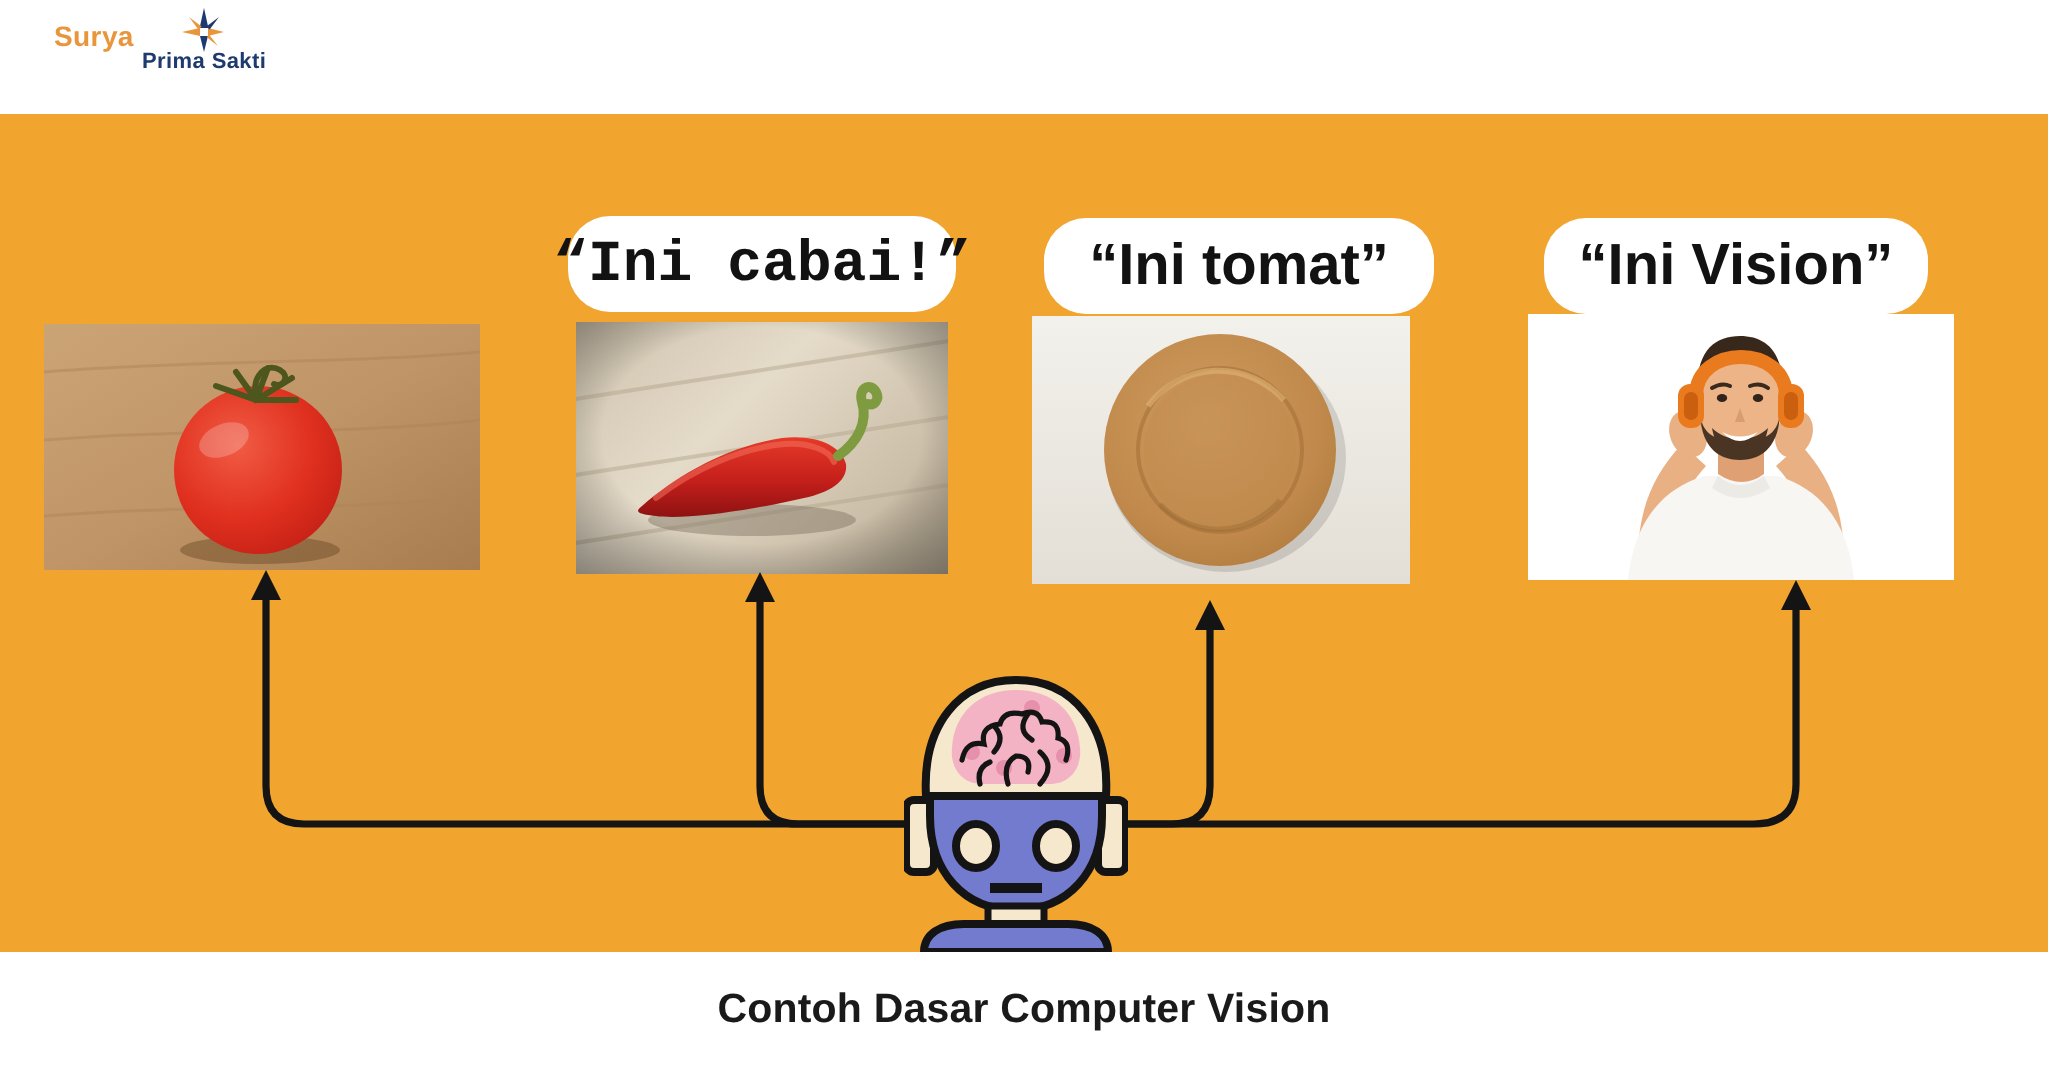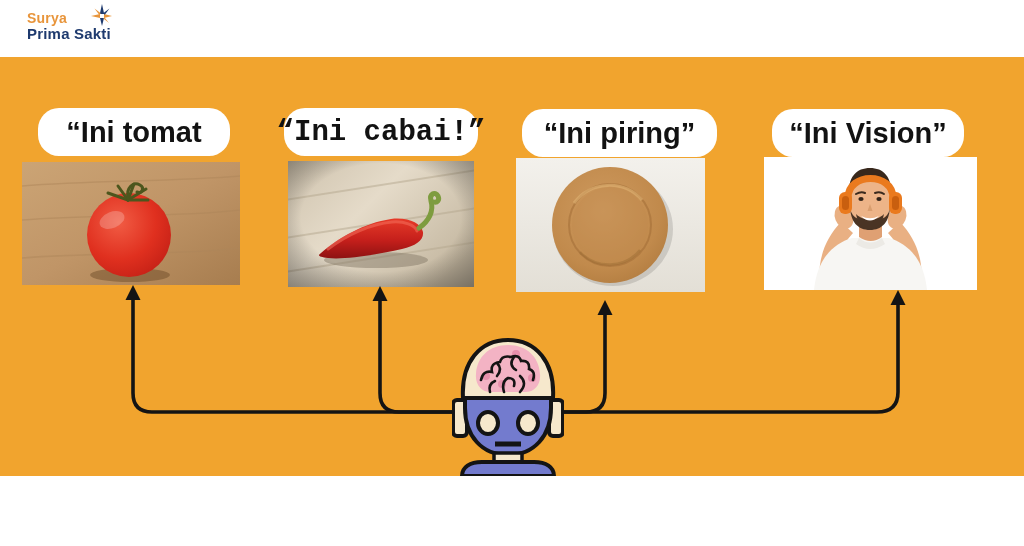--- a/index.html
+++ b/index.html
@@ -6,21 +6,21 @@
   body{
     width:1024px;height:546px;position:relative;overflow:hidden;
     background:#ffffff;
     font-family:"Liberation Sans", sans-serif;
   }
   .slide{position:absolute;inset:0;width:1024px;height:546px;}
   
   .header{position:absolute;left:0;top:0;width:1024px;height:57px;background:#ffffff;}
   .logo{position:absolute;left:27px;top:11px;line-height:1;}
   .logo-w1{display:block;color:#E8953B;font-weight:bold;font-size:14px;letter-spacing:.2px;}
-  .logo-w2{display:block;color:#1E3A6E;font-weight:bold;font-size:15px;margin-top:1px;letter-spacing:.2px;}
+  .logo-w2{display:block;color:#1E3A6E;font-weight:bold;font-size:11px;margin-top:1px;letter-spacing:.2px;margin-left:44px;}
   .logo-mark{position:absolute;left:62px;top:-8px;width:26px;height:26px;}
   
   .stage{position:absolute;left:0;top:57px;width:1024px;height:419px;background:#F1A42E;}
   
   .pill{
     position:absolute;background:#ffffff;border-radius:21px;
     display:flex;align-items:center;justify-content:center;
     color:#121212;font-size:29px;font-weight:600;white-space:nowrap;
   }
   .pill1{left:38px;top:108px;width:192px;height:48px;}
@@ -63,23 +63,22 @@
           <path d="M7,7 L1.4,2.6 L2.6,1.4 Z" fill="#E8953B"></path>
         </g>
       </svg>
       <span class="logo-w1">Surya</span>
       <span class="logo-w2">Prima Sakti</span>
     </div>
   </div>
 
   <div class="stage"></div>
 
-  <div class="pill pill1">“Ini tomat</div>
   <div class="pill pill2">“Ini cabai!”</div>
-  <div class="pill pill3">“Ini piring”</div>
+  <div class="pill pill3">“Ini tomat”</div>
   <div class="pill pill4">“Ini Vision”</div>
 
   <div class="photo photo1">
     <svg width="218" height="123" viewBox="0 0 218 123">
       <defs>
         <linearGradient id="wood1" x1="0" y1="0" x2="1" y2="1">
           <stop offset="0" stop-color="#CBA475"></stop>
           <stop offset="0.5" stop-color="#C09567"></stop>
           <stop offset="1" stop-color="#A77D4F"></stop>
         </linearGradient>
@@ -235,14 +234,17 @@
         <path d="M13,64 H99 V74 C99,102 82,121 56,121 C30,121 13,102 13,74 Z" fill="#737BCE"></path>
         <ellipse cx="36" cy="89" rx="10" ry="11" fill="#F6E8CC"></ellipse>
         <ellipse cx="76" cy="89" rx="10" ry="11" fill="#F6E8CC"></ellipse>
       </g>
       <path d="M43,110 H69" stroke="#141414" stroke-width="5"></path>
       <rect x="42" y="119" width="28" height="15" fill="#F6E8CC" stroke="#141414" stroke-width="3.5"></rect>
       <path d="M10,142 C10,133 18,128 30,128 H82 C94,128 102,133 102,142 Z" fill="#737BCE" stroke="#141414" stroke-width="4"></path>
     </svg>
   </div>
 
+  <div class="footer">
+    <div class="caption">Contoh Dasar Computer Vision</div>
+  </div>
 
 </div>
 
 </body></html>

